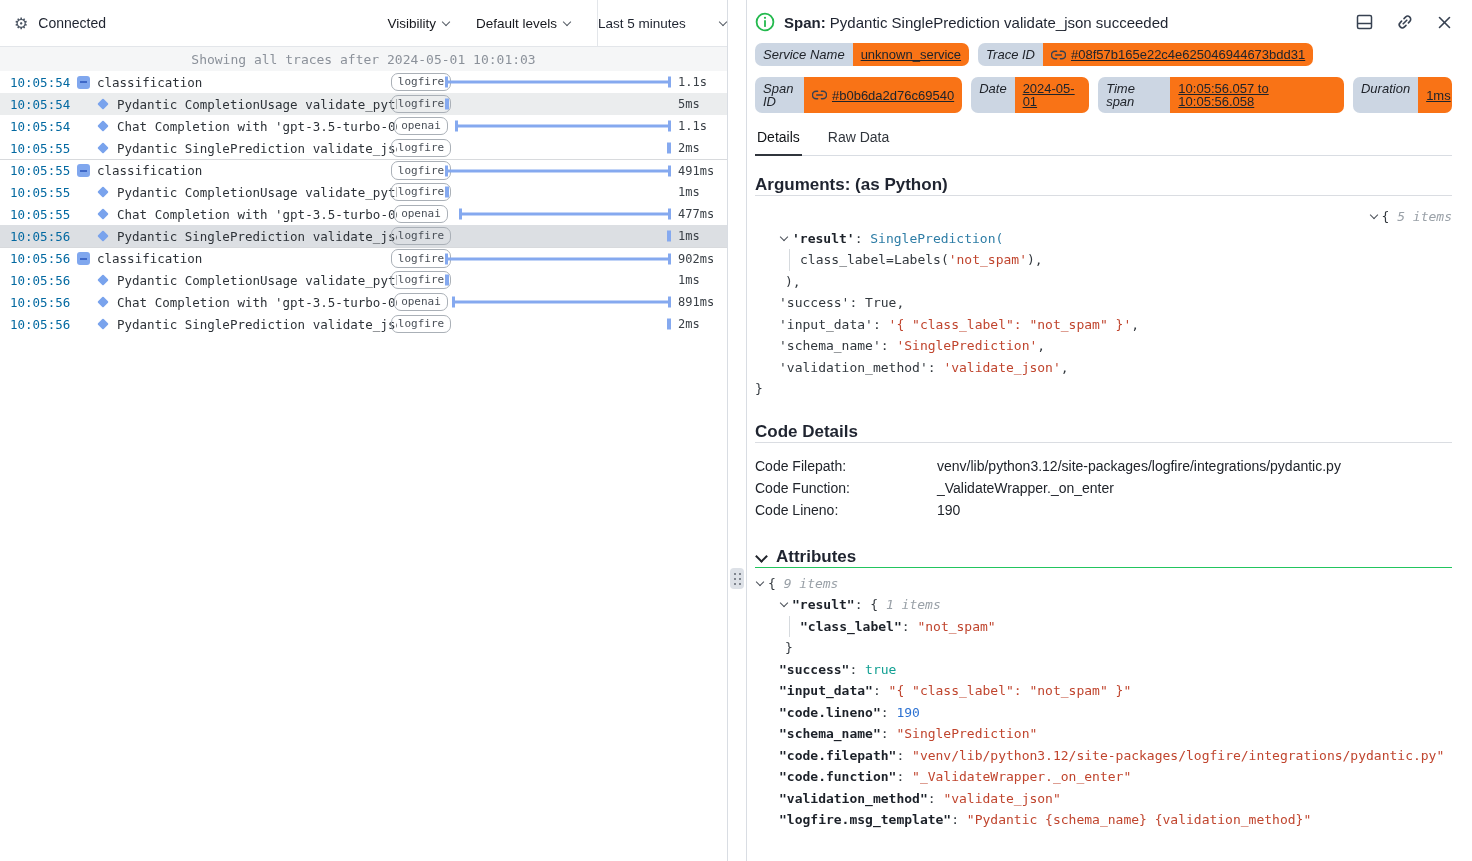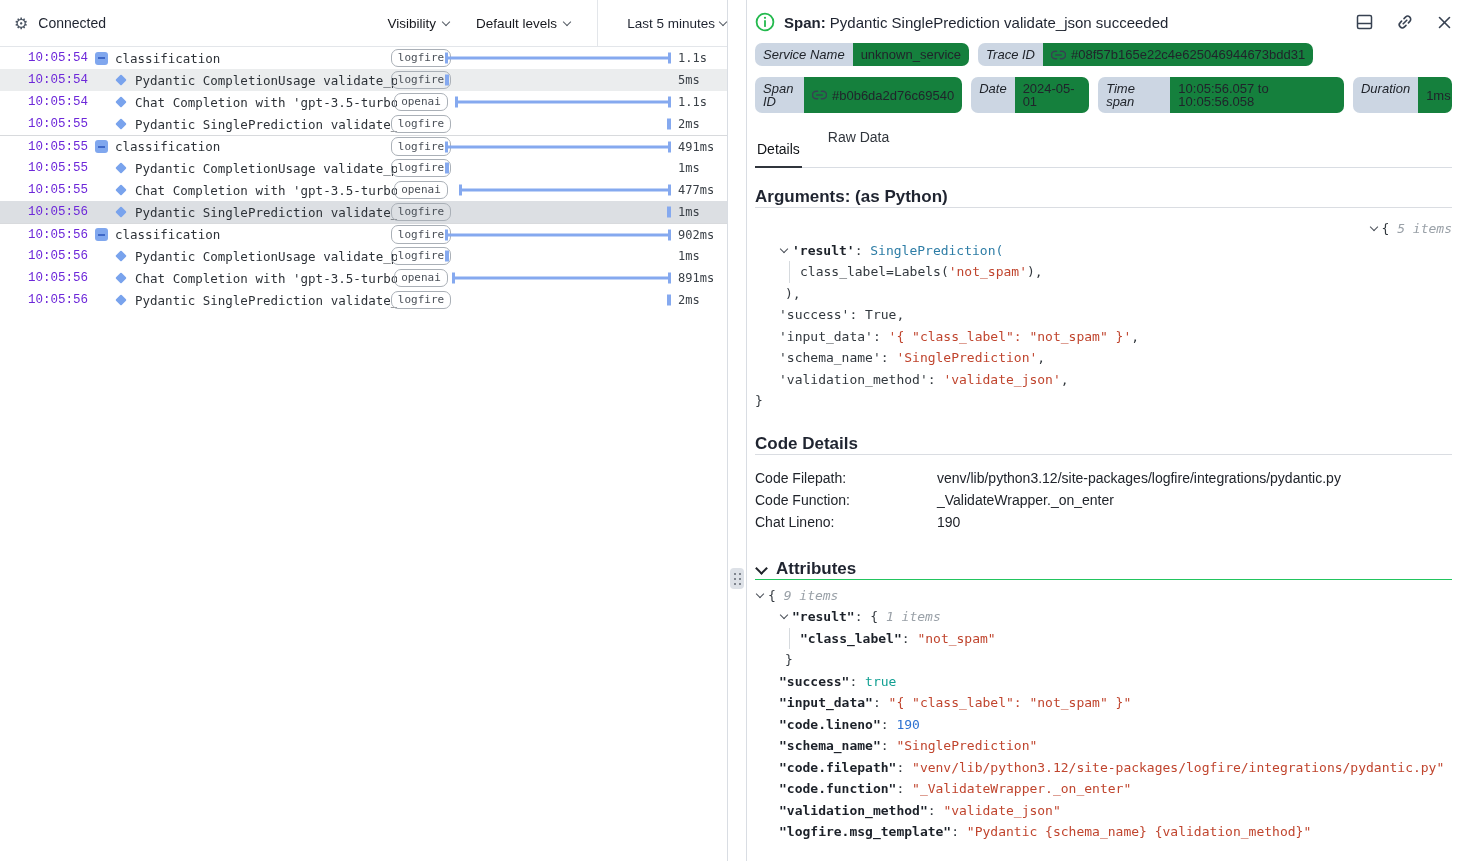--- a/index.html
+++ b/index.html
@@ -11,30 +11,30 @@
   .left { width:728px; flex:none; border-right:1px solid #d9dde3; display:flex; flex-direction:column; }
   .left-header { height:47px; flex:none; border-bottom:1px solid #e3e6ea; display:flex; align-items:center; }
   .conn { display:flex; align-items:center; gap:10px; padding-left:14px; font-size:14px; }
   .gear { font-size:16px; color:#4b5563; cursor:pointer; }
   .lh-spacer { flex:1; }
   .hdr-dd { display:flex; align-items:center; gap:6px; font-size:13.5px; color:#16181d; margin-right:26px; cursor:pointer; }
   .chev-ui { display:inline-block; width:8px; height:8px; position:relative; }
   .chev-ui::before { content:""; position:absolute; left:1px; top:0; width:5px; height:5px;
     border-right:1.5px solid #565d66; border-bottom:1.5px solid #565d66; transform:rotate(45deg); }
   .time-box { height:47px; width:130px; border-left:1px solid #e3e6ea; display:flex; align-items:center;
-    justify-content:flex-end; gap:4px; font-size:13.5px; cursor:pointer; }
+    justify-content:space-between; gap:4px; font-size:13.5px; cursor:pointer; }
   .banner { height:24px; flex:none; background:#f5f6f7; display:flex; align-items:center; justify-content:center;
     font-family:"DejaVu Sans Mono", monospace; font-size:13px; color:#8b919a; }
   .trace-list { flex:1; overflow:hidden; }
   .trow { height:22px; display:flex; align-items:center; font-family:"DejaVu Sans Mono", monospace;
     font-size:12.5px; color:#2d3238; cursor:pointer; }
   .trow.sep { border-top:1px solid #d8dadd; }
   .trow.hover { background:#ebedee; }
   .trow.selected { background:#dcdfe3; }
-  .t-time { width:58px; flex:none; margin-left:28px; color:#6d28d9;font-family:Liberation Mono, monospace; }
+  .t-time { width:58px; flex:none; margin-left:10px; color:#0369a1; }
   .t-icon { flex:none; width:14px; display:flex; align-items:center; justify-content:center; }
   .t-icon.lvl0 { margin-left:8px; }
   .t-icon.lvl1 { margin-left:28px; }
   .sq { width:13px; height:13px; border-radius:3px; background:#80a7ee; position:relative; }
   .sq::before { content:""; position:absolute; left:3px; right:3px; top:5.5px; height:2px; background:#3e68c8; }
   .dia { width:8px; height:8px; background:#79a3ed; transform:rotate(45deg); border-radius:1px; }
   .t-name { flex:1; margin-left:7px; white-space:pre; overflow:hidden; }
   .t-tag { flex:none; width:48px; display:flex; justify-content:center; }
   .pill { font-size:11px; color:#4a5058; border:1px solid #aab0b7; border-radius:7px; padding:1.5px 6px; line-height:1.2; }
   .t-barzone { flex:none; width:226px; position:relative; height:100%; }
@@ -56,26 +56,26 @@
   .right { flex:1; border-left:1px solid #d9dde3; padding:12px 20px 0 8px; overflow:hidden; }
   .span-header { display:flex; align-items:center; gap:9px; }
   .info-ic { flex:none; width:20px; height:20px; }
   .span-title { font-size:15px; }
   .span-title b { font-weight:700; }
   .sh-spacer { flex:1; }
   .hicon { flex:none; color:#374151; margin-left:14px; cursor:pointer; display:flex; align-items:center; }
   .badge-row { display:flex; gap:9px; margin-top:11px; flex-wrap:nowrap; }
   .badge { display:flex; border-radius:7px; overflow:hidden; font-size:13px; line-height:1; }
   .badge .bl { background:#ccd6e3; font-style:italic; padding:5px 8px; color:#20242b; }
-  .badge .bv { background:#15803d; padding:5px 8px; color:#20242b; display:flex; align-items:center; gap:5px;
-    font-family:"Liberation Sans", sans-serif; }
+  .badge .bv { background:#f97316; padding:5px 8px; color:#20242b; display:flex; align-items:center; gap:5px;
+    font-family:"Liberation Sans", sans-serif;text-decoration:underline; }
   .badge.linky { cursor:pointer; }
   .tabs { display:flex; margin-top:16px; border-bottom:1px solid #d9dde3; }
   .tab { font-size:14px; padding:0 2px 9px; margin-right:24px; color:#30353c; cursor:pointer; }
-  .tab.active { color:#101317; border-bottom:2px solid #30353c; margin-bottom:-1px;margin-top:12px; }
+  .tab.active { color:#101317; border-bottom:2px solid #30353c; margin-bottom:-1px; }
   .sec-h { font-size:17px; font-weight:700; margin-top:19px; border-bottom:1px solid #dadde2; }
   .sec-h.flexh { display:flex; align-items:center; gap:9px; border-bottom:1px solid #22c55e; }
   .big-chev { display:inline-block; width:12px; height:12px; position:relative; cursor:pointer; }
   .big-chev::before { content:""; position:absolute; left:2px; top:1px; width:7px; height:7px;
     border-right:2px solid #20242b; border-bottom:2px solid #20242b; transform:rotate(45deg); }
   .codeblock { margin-top:10px; font-family:"DejaVu Sans Mono", monospace; font-size:13px;
     line-height:21.5px; color:#32383e; }
   .cl { white-space:pre; }
   .cl.guided { background:linear-gradient(#d6dade,#d6dade) no-repeat; background-size:1px 100%; background-position:34px 0; }
   .chev { display:inline-block; width:10px; height:9px; position:relative; margin-right:3px; cursor:pointer; }
@@ -113,20 +113,21 @@
       </div>
       <div class="hdr-dd">
         <span>Default levels</span>
         <span class="chev-ui"></span>
       </div>
       <div class="time-box">
         <span>Last 5 minutes</span>
         <span class="chev-ui"></span>
       </div>
     </div>
+    <div class="banner">Showing all traces after 2024-05-01 10:01:03</div>
     <div class="trace-list">
         <div class="trow">
           <span class="t-time">10:05:54</span>
           <span class="t-icon lvl0">
             <span class="sq"></span>
           </span>
           <span class="t-name">classification</span>
           <span class="t-tag">
             <span class="pill">logfire</span>
           </span>
@@ -439,21 +440,21 @@
     <div class="cd-rows">
         <div class="cd-row">
           <span class="cdl">Code Filepath:</span>
           <span class="cdv">venv/lib/python3.12/site-packages/logfire/integrations/pydantic.py</span>
         </div>
         <div class="cd-row">
           <span class="cdl">Code Function:</span>
           <span class="cdv">_ValidateWrapper._on_enter</span>
         </div>
         <div class="cd-row">
-          <span class="cdl">Chat Lineno:</span>
+          <span class="cdl">Code Lineno:</span>
           <span class="cdv">190</span>
         </div>
       </div>
 
     <div class="sec-h flexh" style="margin-top:26px;">
       <span class="big-chev"></span>
       <span>Attributes</span>
     </div>
     <div class="codeblock attrs-gap">
         <div class="cl" style="padding-left: 0px;"><span class="chev"></span><span class="p">{ </span><span class="it">9 items</span></div>

